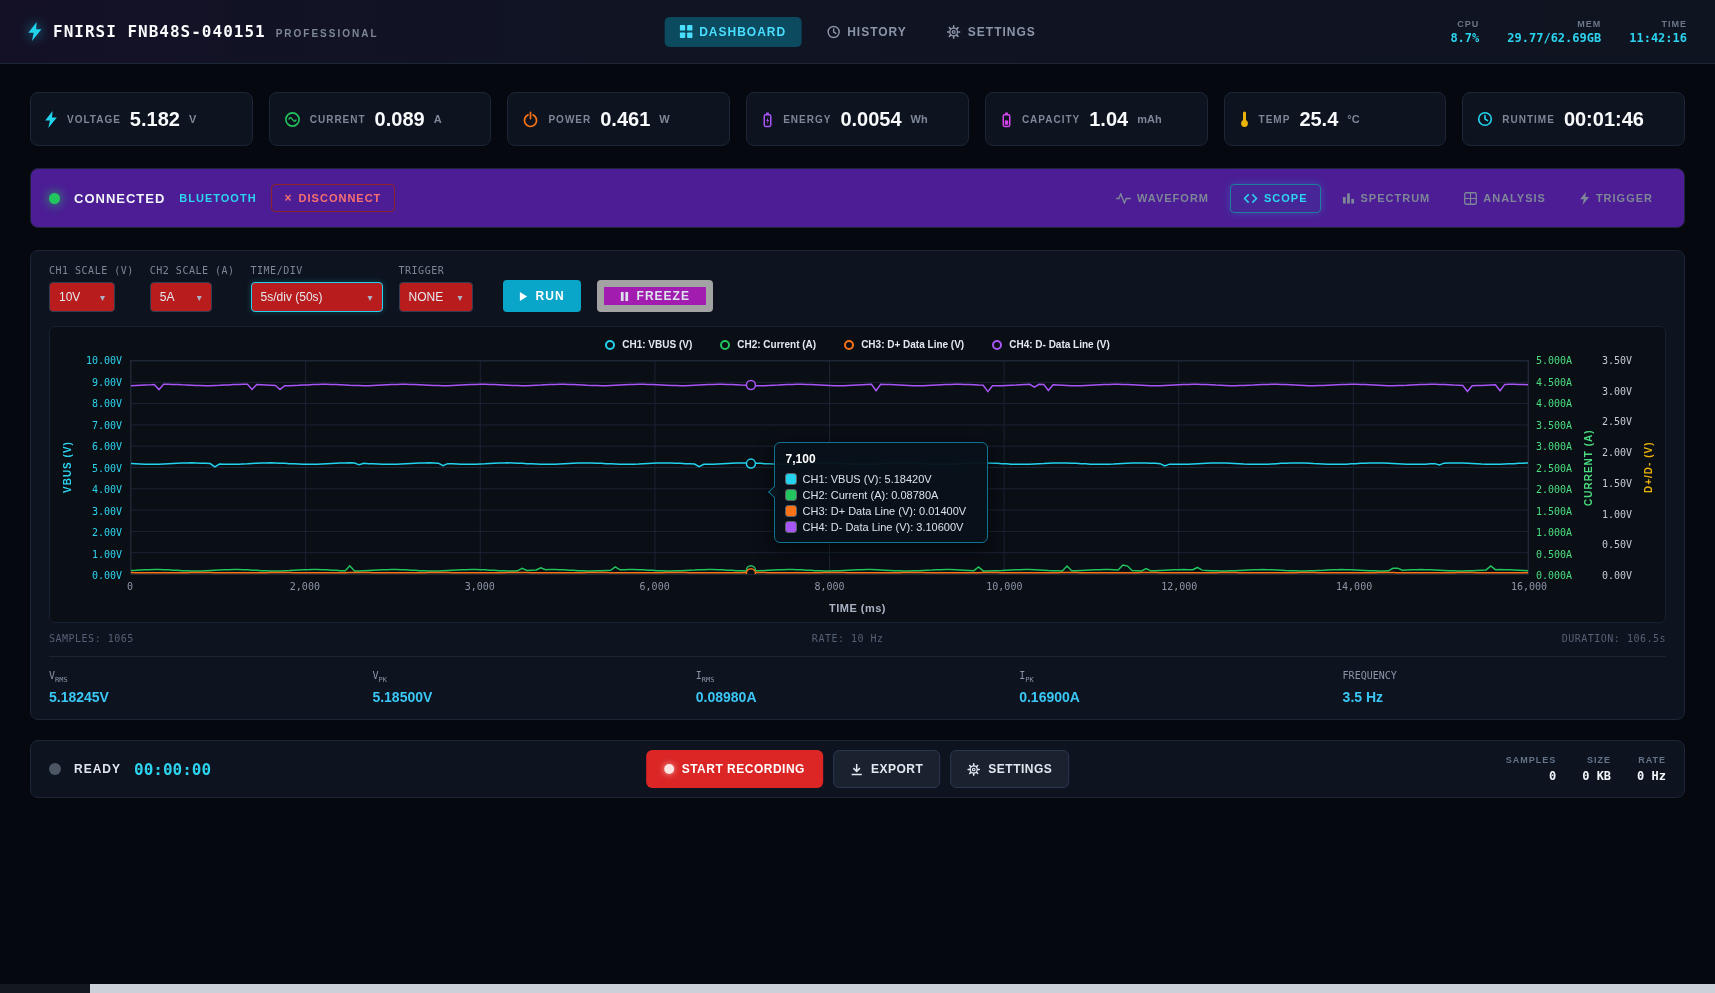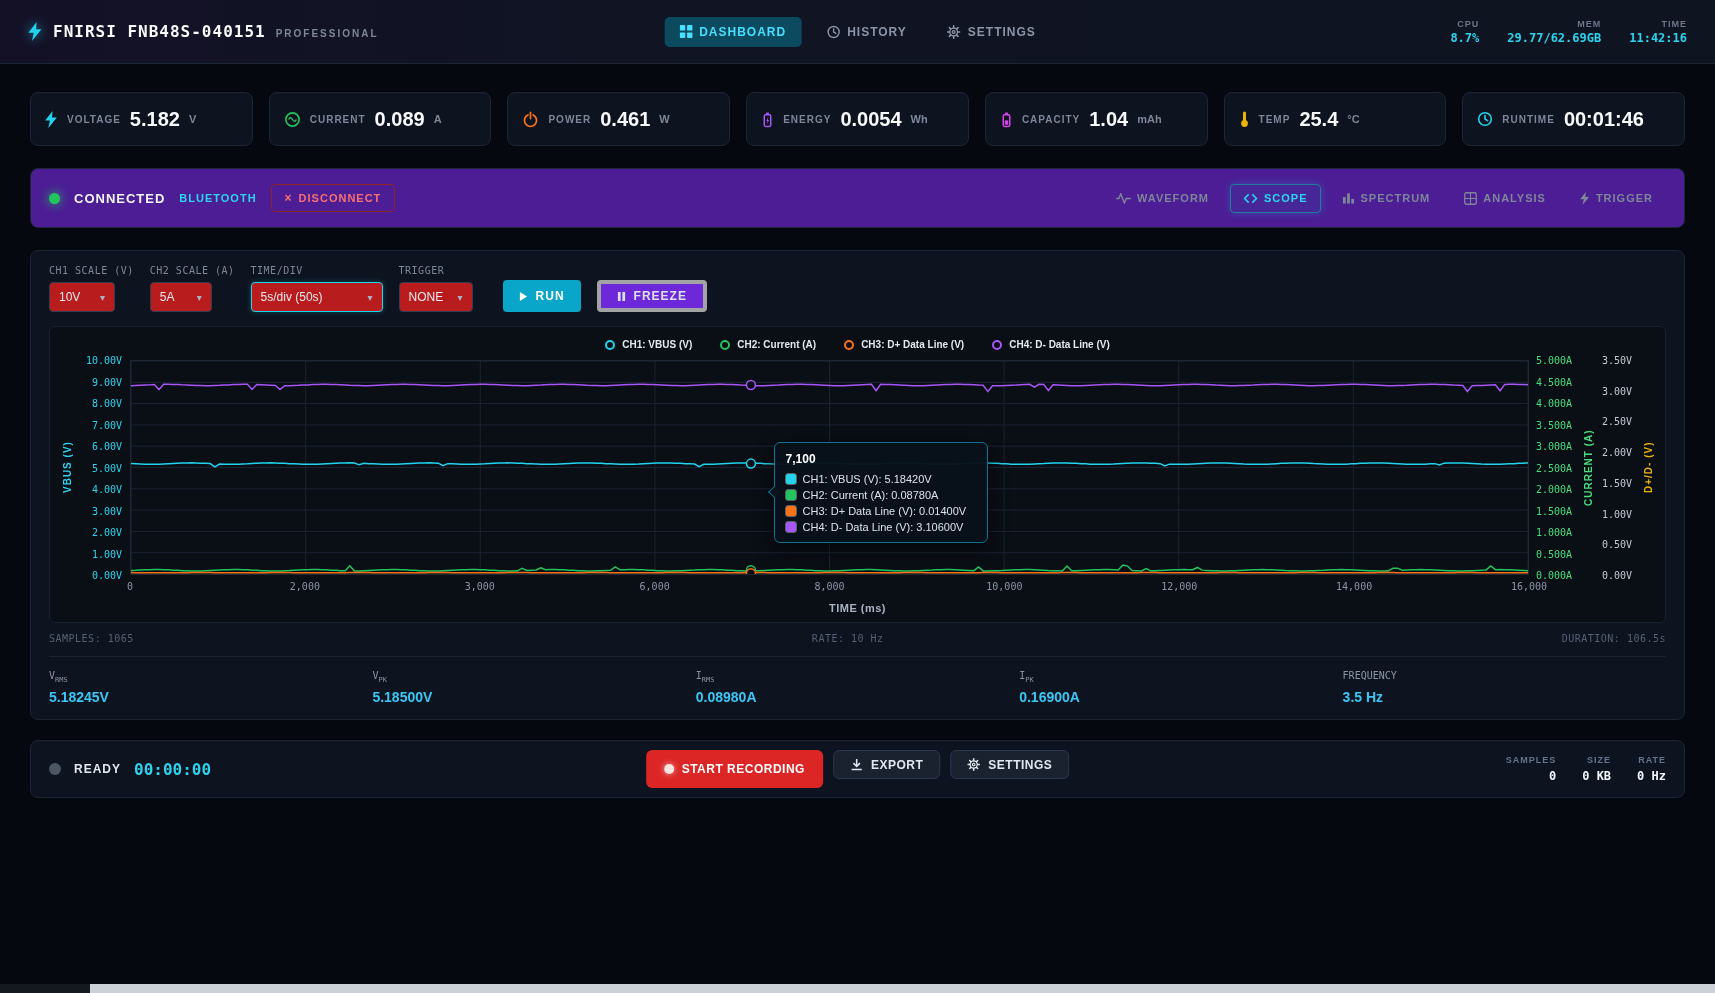--- a/index.html
+++ b/index.html
@@ -54,21 +54,21 @@
   .panel{margin:22px 30px 0;background:#0d131f;border:1px solid #1c2636;border-radius:8px;padding:14px 18px 14px;}
   .controls{display:flex;align-items:flex-end;gap:16px;}
   .ctrl-label{font-family:"DejaVu Sans Mono",monospace;font-size:10px;color:#7d8798;letter-spacing:.5px;margin-bottom:6px;}
   .select{height:30px;background:#b91c1c;border:1px solid #323d52;border-radius:4px;color:#e5e9f0;
     font-size:12px;display:flex;align-items:center;justify-content:space-between;padding:0 9px;gap:8px;cursor:pointer;}
   .select.active{border-color:#22d3ee;box-shadow:0 0 6px rgba(34,211,238,.25);}
   .caret{font-size:10px;color:#aab3c5;}
   .btn{display:flex;align-items:center;gap:8px;border:none;border-radius:4px;height:32px;padding:0 16px;
     font-size:12px;font-weight:bold;letter-spacing:1px;cursor:pointer;font-family:"Liberation Sans",sans-serif;}
   .btn.run{background:#0aa6c9;color:#ffffff;margin-left:14px;}
-  .btn.freeze{background:#6d28d9;border:4px solid #a3a3a3;color:#dbe2ec;}
+  .btn.freeze{background:#a21caf;border:7px solid #a3a3a3;color:#dbe2ec;}
 
   
   .chart-box{margin-top:14px;background:#0a0e15;border:1px solid #182132;border-radius:6px;padding:8px 10px 8px;}
   .legend{display:flex;justify-content:center;gap:28px;padding:4px 0 10px;}
   .legend-item{display:flex;align-items:center;gap:7px;cursor:pointer;}
   .ldot{width:10px;height:10px;border-radius:50%;border:2px solid #fff;background:transparent;}
   .legend-label{font-size:10px;font-weight:bold;color:#e2e8f0;}
   .plot-row{display:flex;height:215px;}
   .rot{width:14px;display:flex;align-items:center;justify-content:center;font-size:10px;font-weight:bold;
     letter-spacing:1px;writing-mode:vertical-rl;transform:rotate(180deg);white-space:nowrap;}
@@ -108,21 +108,21 @@
   
   .recorder{margin:20px 30px 0;height:58px;background:#0d131f;border:1px solid #1c2636;border-radius:8px;
     display:flex;align-items:center;padding:0 18px;position:relative;}
   .rec-left{display:flex;align-items:center;gap:13px;}
   .rec-dot{width:12px;height:12px;border-radius:50%;background:#4b5563;}
   .rec-status{font-size:12px;font-weight:bold;letter-spacing:1px;color:#e2e8f0;}
   .rec-time{font-family:"DejaVu Sans Mono",monospace;font-size:16px;font-weight:bold;color:#2dd4ef;}
   .rec-center{position:absolute;left:50%;transform:translateX(-50%);display:flex;gap:10px;}
   .btn.record{background:#dc2626;color:#ffffff;height:38px;padding:0 18px;border-radius:6px;letter-spacing:.5px;}
   .record-ico{width:10px;height:10px;border-radius:50%;background:#ffe4e4;box-shadow:0 0 6px rgba(255,255,255,.6);}
-  .btn.dark{background:#1a2230;border:1px solid #2c3750;color:#e2e8f0;height:29px;border-radius:6px;letter-spacing:.5px;}
+  .btn.dark{background:#1a2230;border:1px solid #2c3750;color:#e2e8f0;height:38px;border-radius:6px;letter-spacing:.5px;}
   .rec-right{margin-left:auto;display:flex;gap:26px;}
   .rr-col{text-align:right;}
   .rr-label{font-size:9px;color:#64748b;font-weight:bold;letter-spacing:1px;}
   .rr-value{font-family:"DejaVu Sans Mono",monospace;font-size:12px;font-weight:bold;color:#f1f5f9;margin-top:4px;}
 
   
   .scrollbar{position:absolute;left:0;right:0;bottom:0;height:9px;background:#14181f;}
   .scroll-thumb{position:absolute;left:90px;right:0;top:0;bottom:0;background:#ccd1d8;}
 </style>
 </head>

